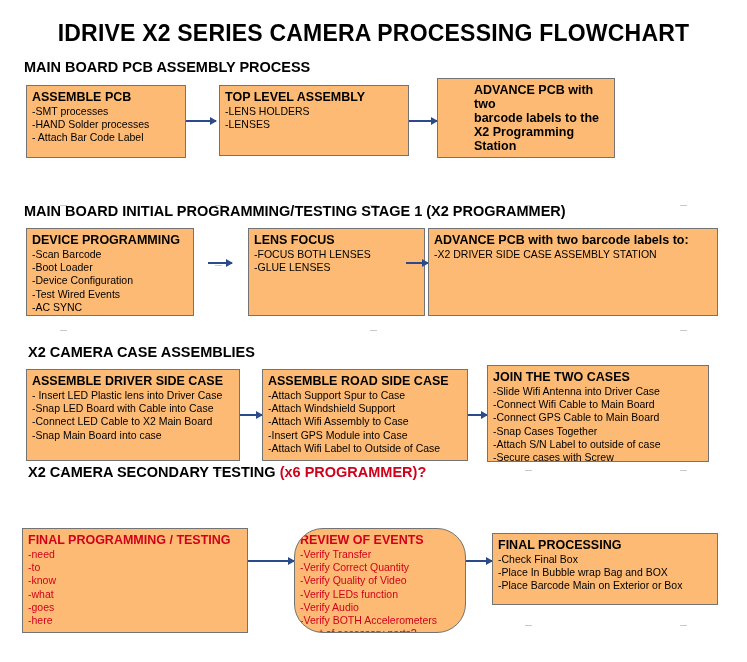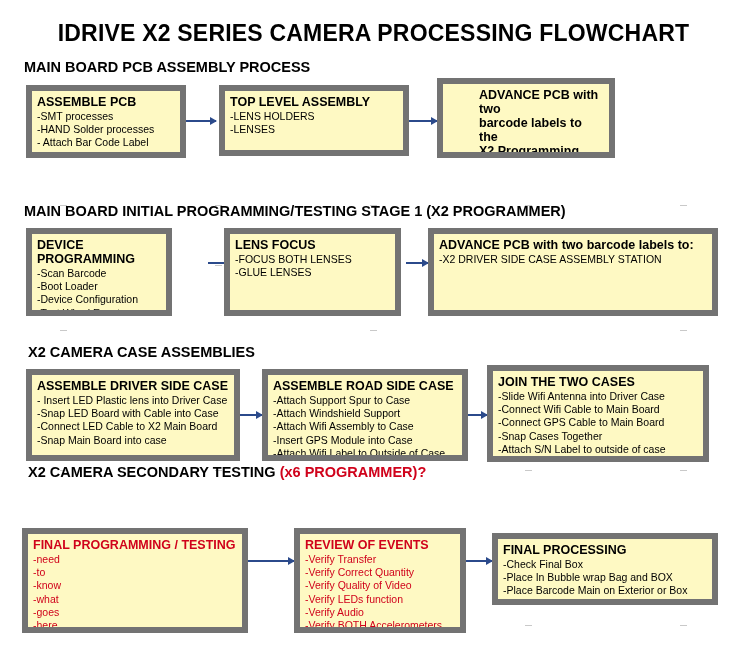--- a/index.html
+++ b/index.html
@@ -15,22 +15,22 @@
   .abs{position:absolute;}
   #title{
     top:20px;left:0;width:747px;text-align:center;
     font-size:23px;font-weight:bold;letter-spacing:0.2px;
   }
   .section-head{
     font-size:14.5px;font-weight:bold;
   }
   .box{
     box-sizing:border-box;
-    border:6px solid #737373;
-    background:#fef9c3;
+    border:1px solid #737373;
+    background:#fdba74;
     padding:4px 5px 3px 5px;
     overflow:hidden;
   }
   .box .bt{
     font-size:12.5px;font-weight:bold;line-height:14px;
     margin-bottom:1px;
     white-space:pre-line;
   }
   .box .bl{
     font-size:10.5px;line-height:13.2px;
@@ -102,32 +102,32 @@
 
   <div class="abs box" style="left:437px;top:78px;width:178px;height:80px;padding-left:36px;">
     <div class="bt">ADVANCE PCB with two
 barcode labels to the
 X2 Programming Station</div>
     <div class="bl"></div>
   </div>
 
   <div class="abs section-head" style="left:24px;top:203px;">MAIN BOARD INITIAL PROGRAMMING/TESTING STAGE 1 (X2 PROGRAMMER)</div>
 
-  <div class="abs box" style="left:26px;top:228px;width:146px;height:88px;">
+  <div class="abs box" style="left:26px;top:228px;width:168px;height:88px;">
     <div class="bt">DEVICE PROGRAMMING</div>
     <div class="bl">-Scan Barcode
 -Boot Loader
 -Device Configuration
 -Test Wired Events
 -AC SYNC</div>
   </div>
 
   <div class="abs arrow" style="left:208px;top:262px;width:24px;"></div>
 
-  <div class="abs box" style="left:224px;top:228px;width:177px;height:88px;">
+  <div class="abs box" style="left:248px;top:228px;width:177px;height:88px;">
     <div class="bt">LENS FOCUS</div>
     <div class="bl">-FOCUS BOTH LENSES
 -GLUE LENSES</div>
   </div>
 
   <div class="abs arrow" style="left:406px;top:262px;width:22px;"></div>
 
   <div class="abs box" style="left:428px;top:228px;width:290px;height:88px;">
     <div class="bt">ADVANCE PCB with two barcode labels to:</div>
     <div class="bl">-X2 DRIVER  SIDE  CASE  ASSEMBLY STATION</div>
@@ -175,21 +175,21 @@
     <div class="bl">-need
 -to
 -know
 -what
 -goes
 -here</div>
   </div>
 
   <div class="abs arrow" style="left:248px;top:560px;width:46px;"></div>
 
-  <div class="abs box red" style="left:294px;top:528px;width:172px;height:105px;">
+  <div class="abs box red" style="left:294px;top:528px;width:172px;height:105px;border-radius:29px;">
     <div class="bt">REVIEW OF EVENTS</div>
     <div class="bl">-Verify Transfer
 -Verify Correct Quantity
 -Verify Quality of Video
 -Verify LEDs function
 -Verify Audio
 -Verify BOTH Accelerometers
 -Test of accessory ports?</div>
   </div>
 

